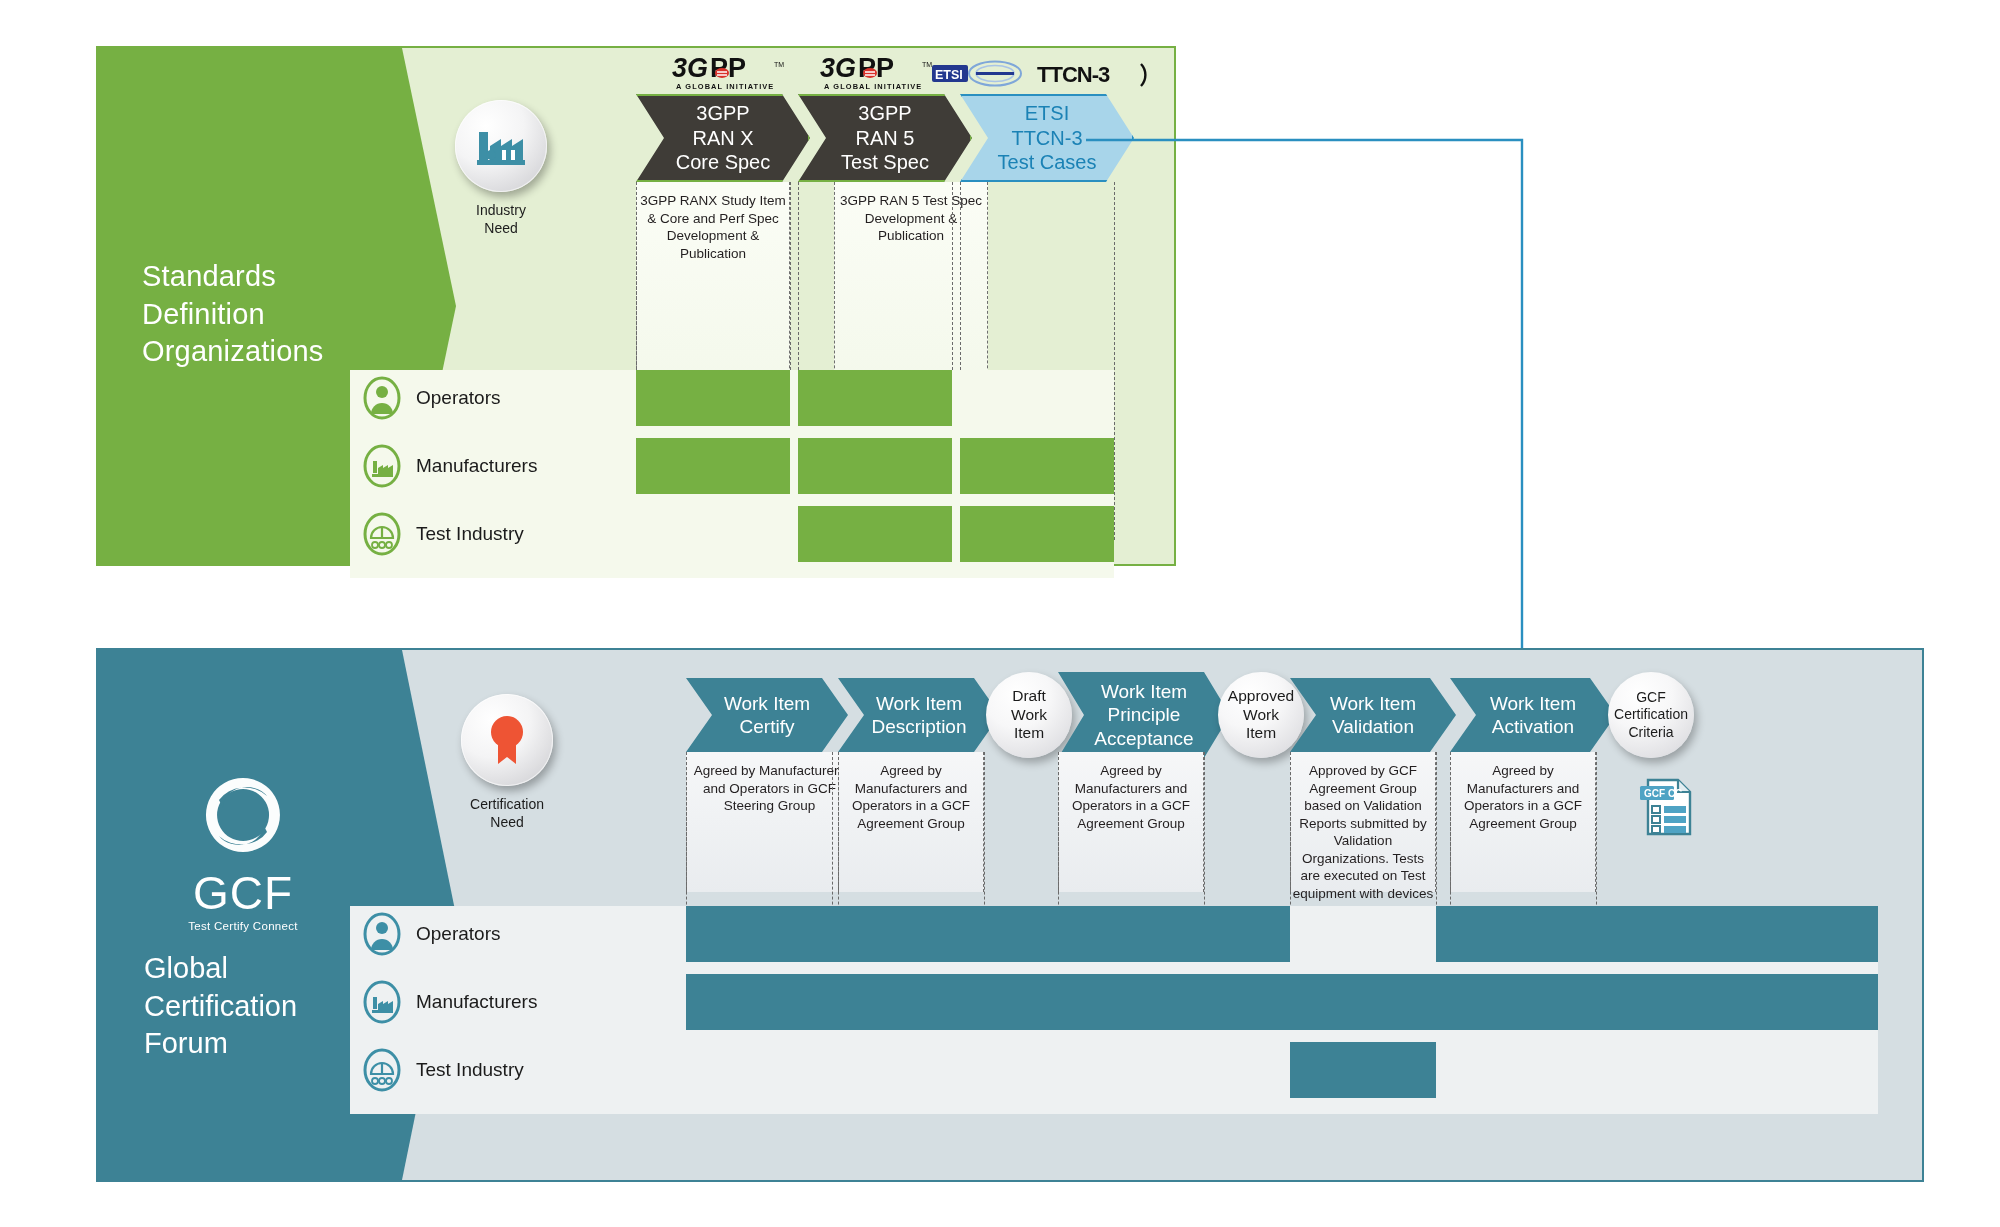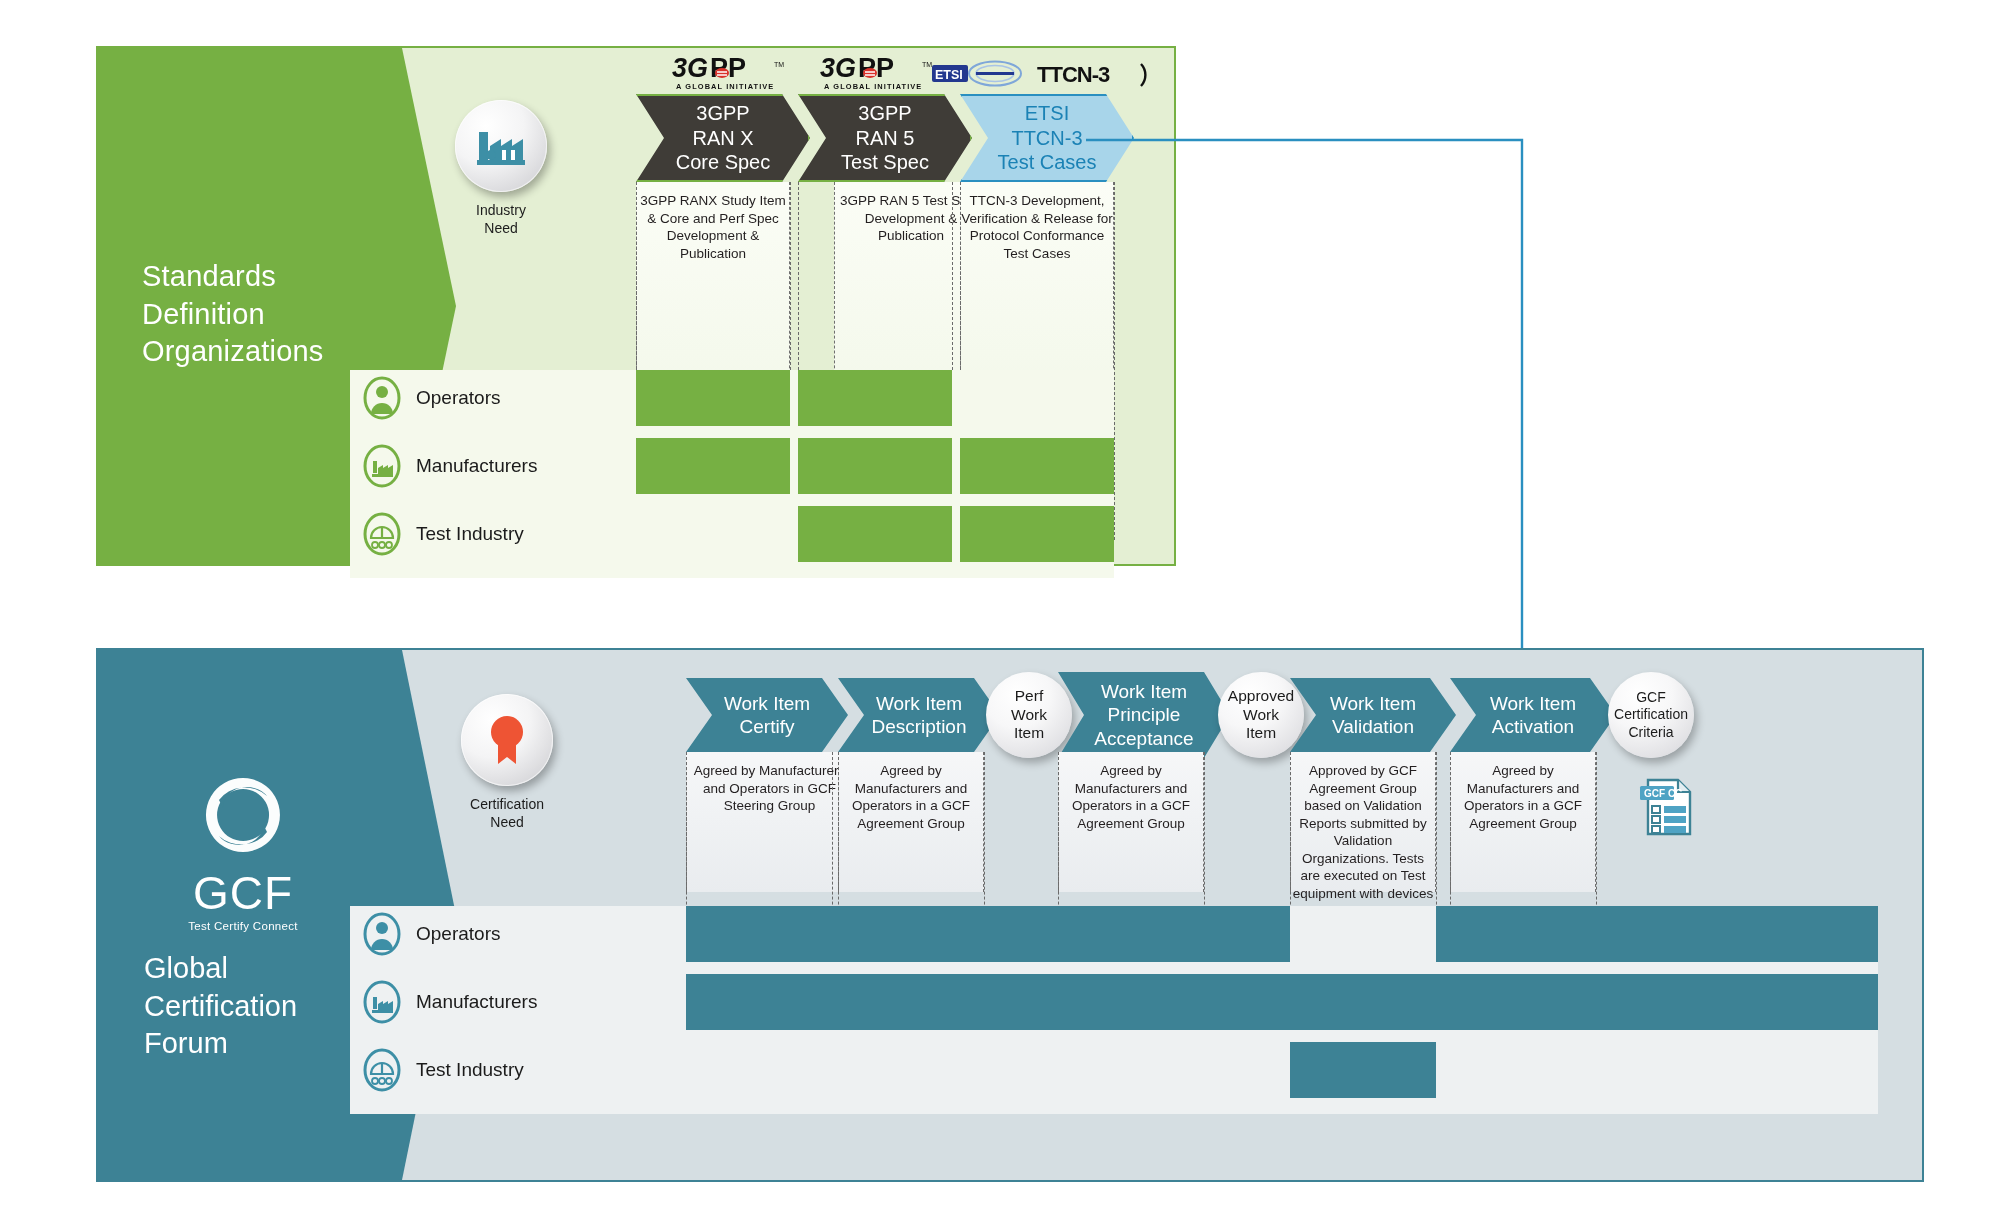--- a/index.html
+++ b/index.html
@@ -204,23 +204,20 @@
       <div>Test Cases</div>
     </div>
   </div>
 
   <div class="desc-col" style="left:538px; top:134px; width:154px; height:226px;">
     <span>3GPP RANX Study Item &amp; Core and Perf Spec Development &amp; Publication</span>
   </div>
   <div class="desc-col" style="left:736px; top:134px; width:154px; height:226px;">
     <span>3GPP RAN 5 Test Spec Development &amp; Publication</span>
   </div>
-  <div class="desc-col" style="left:862px; top:134px; width:154px; height:226px;">
-    <span>TTCN-3 Development, Verification &amp; Release for Protocol Conformance Test Cases</span>
-  </div>
 
   <div class="vguide" style="left:538px; top:134px; height:358px;"></div>
   <div class="vguide" style="left:692px; top:134px; height:358px;"></div>
   <div class="vguide" style="left:700px; top:134px; height:358px;"></div>
   <div class="vguide" style="left:854px; top:134px; height:358px;"></div>
   <div class="vguide" style="left:862px; top:134px; height:358px;"></div>
   <div class="vguide" style="left:1016px; top:134px; height:358px;"></div>
 
   <div class="row-band" style="left:252px; top:322px; width:764px;">
     <div class="row-icon" style="left:12px; top:6px;">
@@ -315,21 +312,21 @@
   </div>
   <div class="chev teal" style="left:740px; top:28px; width:162px; height:74px; font-size:19px;">
     <div>
       <div>Work Item</div>
       <div>Description</div>
     </div>
   </div>
 
   <div class="gate" style="left:888px; top:22px; width:86px; height:86px;">
     <div>
-      <div>Perf</div>
+      <div>Draft</div>
       <div>Work</div>
       <div>Item</div>
     </div>
   </div>
 
   <div class="chev teal" style="left:960px; top:22px; width:172px; height:86px; font-size:19px;">
     <div>
       <div>Work Item</div>
       <div>Principle</div>
       <div>Acceptance</div>

